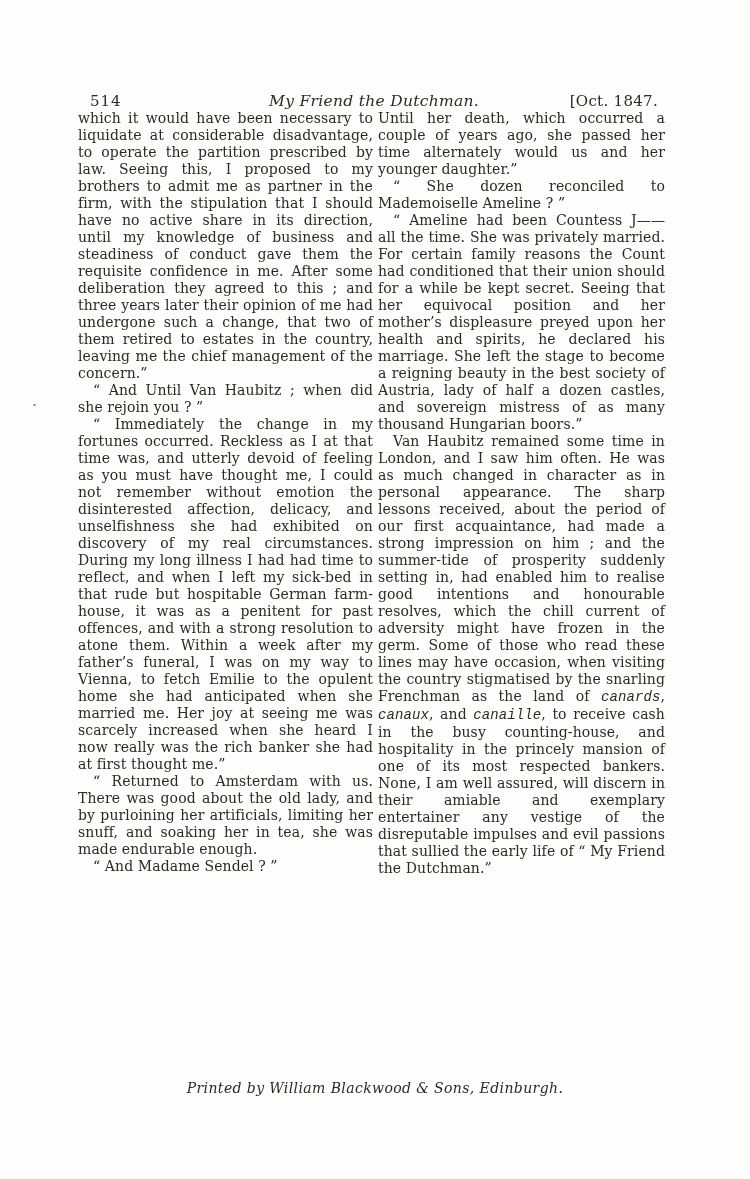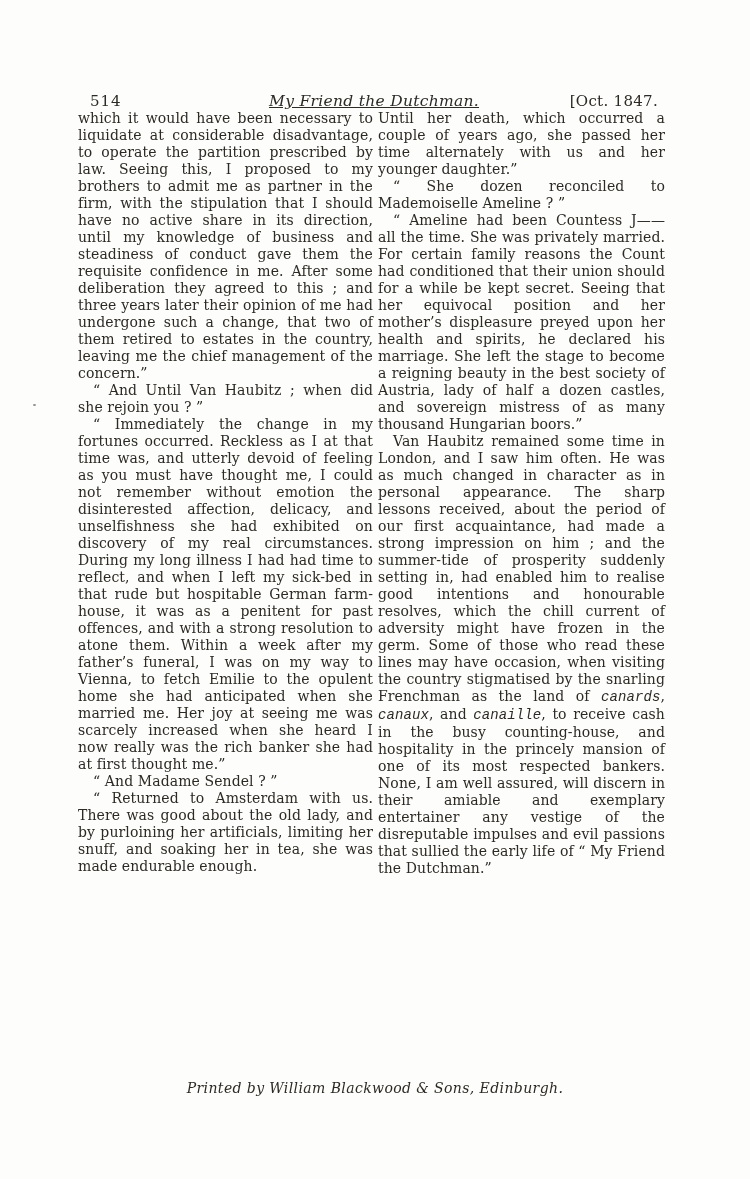--- a/index.html
+++ b/index.html
@@ -26,21 +26,20 @@
     width:90px;
     padding-left:12px;
     letter-spacing:1px;
   }
   .header .title{
     flex:1;
     text-align:center;
     font-style:italic;
     font-size:15.5px;
     letter-spacing:0.3px;
-    text-decoration:underline;
   }
   .header .issue{
     width:90px;
     text-align:right;
     letter-spacing:0.3px;
   }
   .columns{
     position:absolute;
     top:110px;left:78px;width:595px;
     display:flex;
@@ -83,25 +82,25 @@
     <span class="pagenum">514</span>
     <span class="title">My Friend the Dutchman.</span>
     <span class="issue">[Oct. 1847.</span>
   </div>
 
   <div class="columns">
     <div class="col left">
         <p><span>which it would have been necessary to liquidate at considerable disadvantage, to operate the partition prescribed by law.  Seeing this, I proposed to my brothers to admit me as partner in the firm, with the stipulation that I should have no active share in its direction, until my knowledge of business and steadiness of conduct gave them the requisite confidence in me.  After some deliberation they agreed to this ; and three years later their opinion of me had undergone such a change, that two of them retired to estates in the country, leaving me the chief management of the concern.”</span></p>
         <p class="indent"><span>“ And Until Van Haubitz ; when did she rejoin you ? ”</span></p>
         <p class="indent"><span>“ Immediately the change in my fortunes occurred.  Reckless as I at that time was, and utterly devoid of feeling as you must have thought me, I could not remember without emotion the disinterested affection, delicacy, and unselfishness she had exhibited on discovery of my real circumstances. During my long illness I had had time to reflect, and when I left my sick-bed in that rude but hospitable German farm-house, it was as a penitent for past offences, and with a strong resolution to atone them.  Within a week after my father’s funeral, I was on my way to Vienna, to fetch Emilie to the opulent home she had anticipated when she married me.  Her joy at seeing me was scarcely increased when she heard I now really was the rich banker she had at first thought me.”</span></p>
+        <p class="indent"><span>“ Returned to Amsterdam with us. There was good about the old lady, and by purloining her artificials, limiting her snuff, and soaking her in tea, she was made endurable enough.</span></p>
         <p class="indent"><span>“ And Madame Sendel ? ”</span></p>
-        <p class="indent"><span>“ Returned to Amsterdam with us. There was good about the old lady, and by purloining her artificials, limiting her snuff, and soaking her in tea, she was made endurable enough.</span></p>
       </div>
     <div class="col right">
-        <p><span>Until her death, which occurred a couple of years ago, she passed her time alternately with us and her younger daughter.”</span></p>
+        <p><span>Until her death, which occurred a couple of years ago, she passed her time alternately would us and her younger daughter.”</span></p>
         <p class="indent"><span>“ She dozen reconciled to Mademoiselle Ameline ? ”</span></p>
         <p class="indent"><span>“ Ameline had been Countess J—— all the time.  She was privately married.  For certain family reasons the Count had conditioned that their union should for a while be kept secret. Seeing that her equivocal position and her mother’s displeasure preyed upon her health and spirits, he declared his marriage.  She left the stage to become a reigning beauty in the best society of Austria, lady of half a dozen castles, and sovereign mistress of as many thousand Hungarian boors.”</span></p>
         <p class="indent"><span>Van Haubitz remained some time in London, and I saw him often.  He was as much changed in character as in personal appearance.  The sharp lessons received, about the period of our first acquaintance, had made a strong impression on him ; and the summer-tide of prosperity suddenly setting in, had enabled him to realise good intentions and honourable resolves, which the chill current of adversity might have frozen in the germ.  Some of those who read these lines may have occasion, when visiting the country stigmatised by the snarling Frenchman as the land of </span><span class="it">canards</span><span>, </span><span class="it">canaux</span><span>, and </span><span class="it">canaille</span><span>, to receive cash in the busy counting-house, and hospitality in the princely mansion of one of its most respected bankers.  None, I am well assured, will discern in their amiable and exemplary entertainer any vestige of the disreputable impulses and evil passions that sullied the early life of “ My Friend the Dutchman.”</span></p>
       </div>
   </div>
 
   <div class="speck"></div>
 
   <div class="footer">Printed by William Blackwood &amp; Sons, Edinburgh.</div>
 

